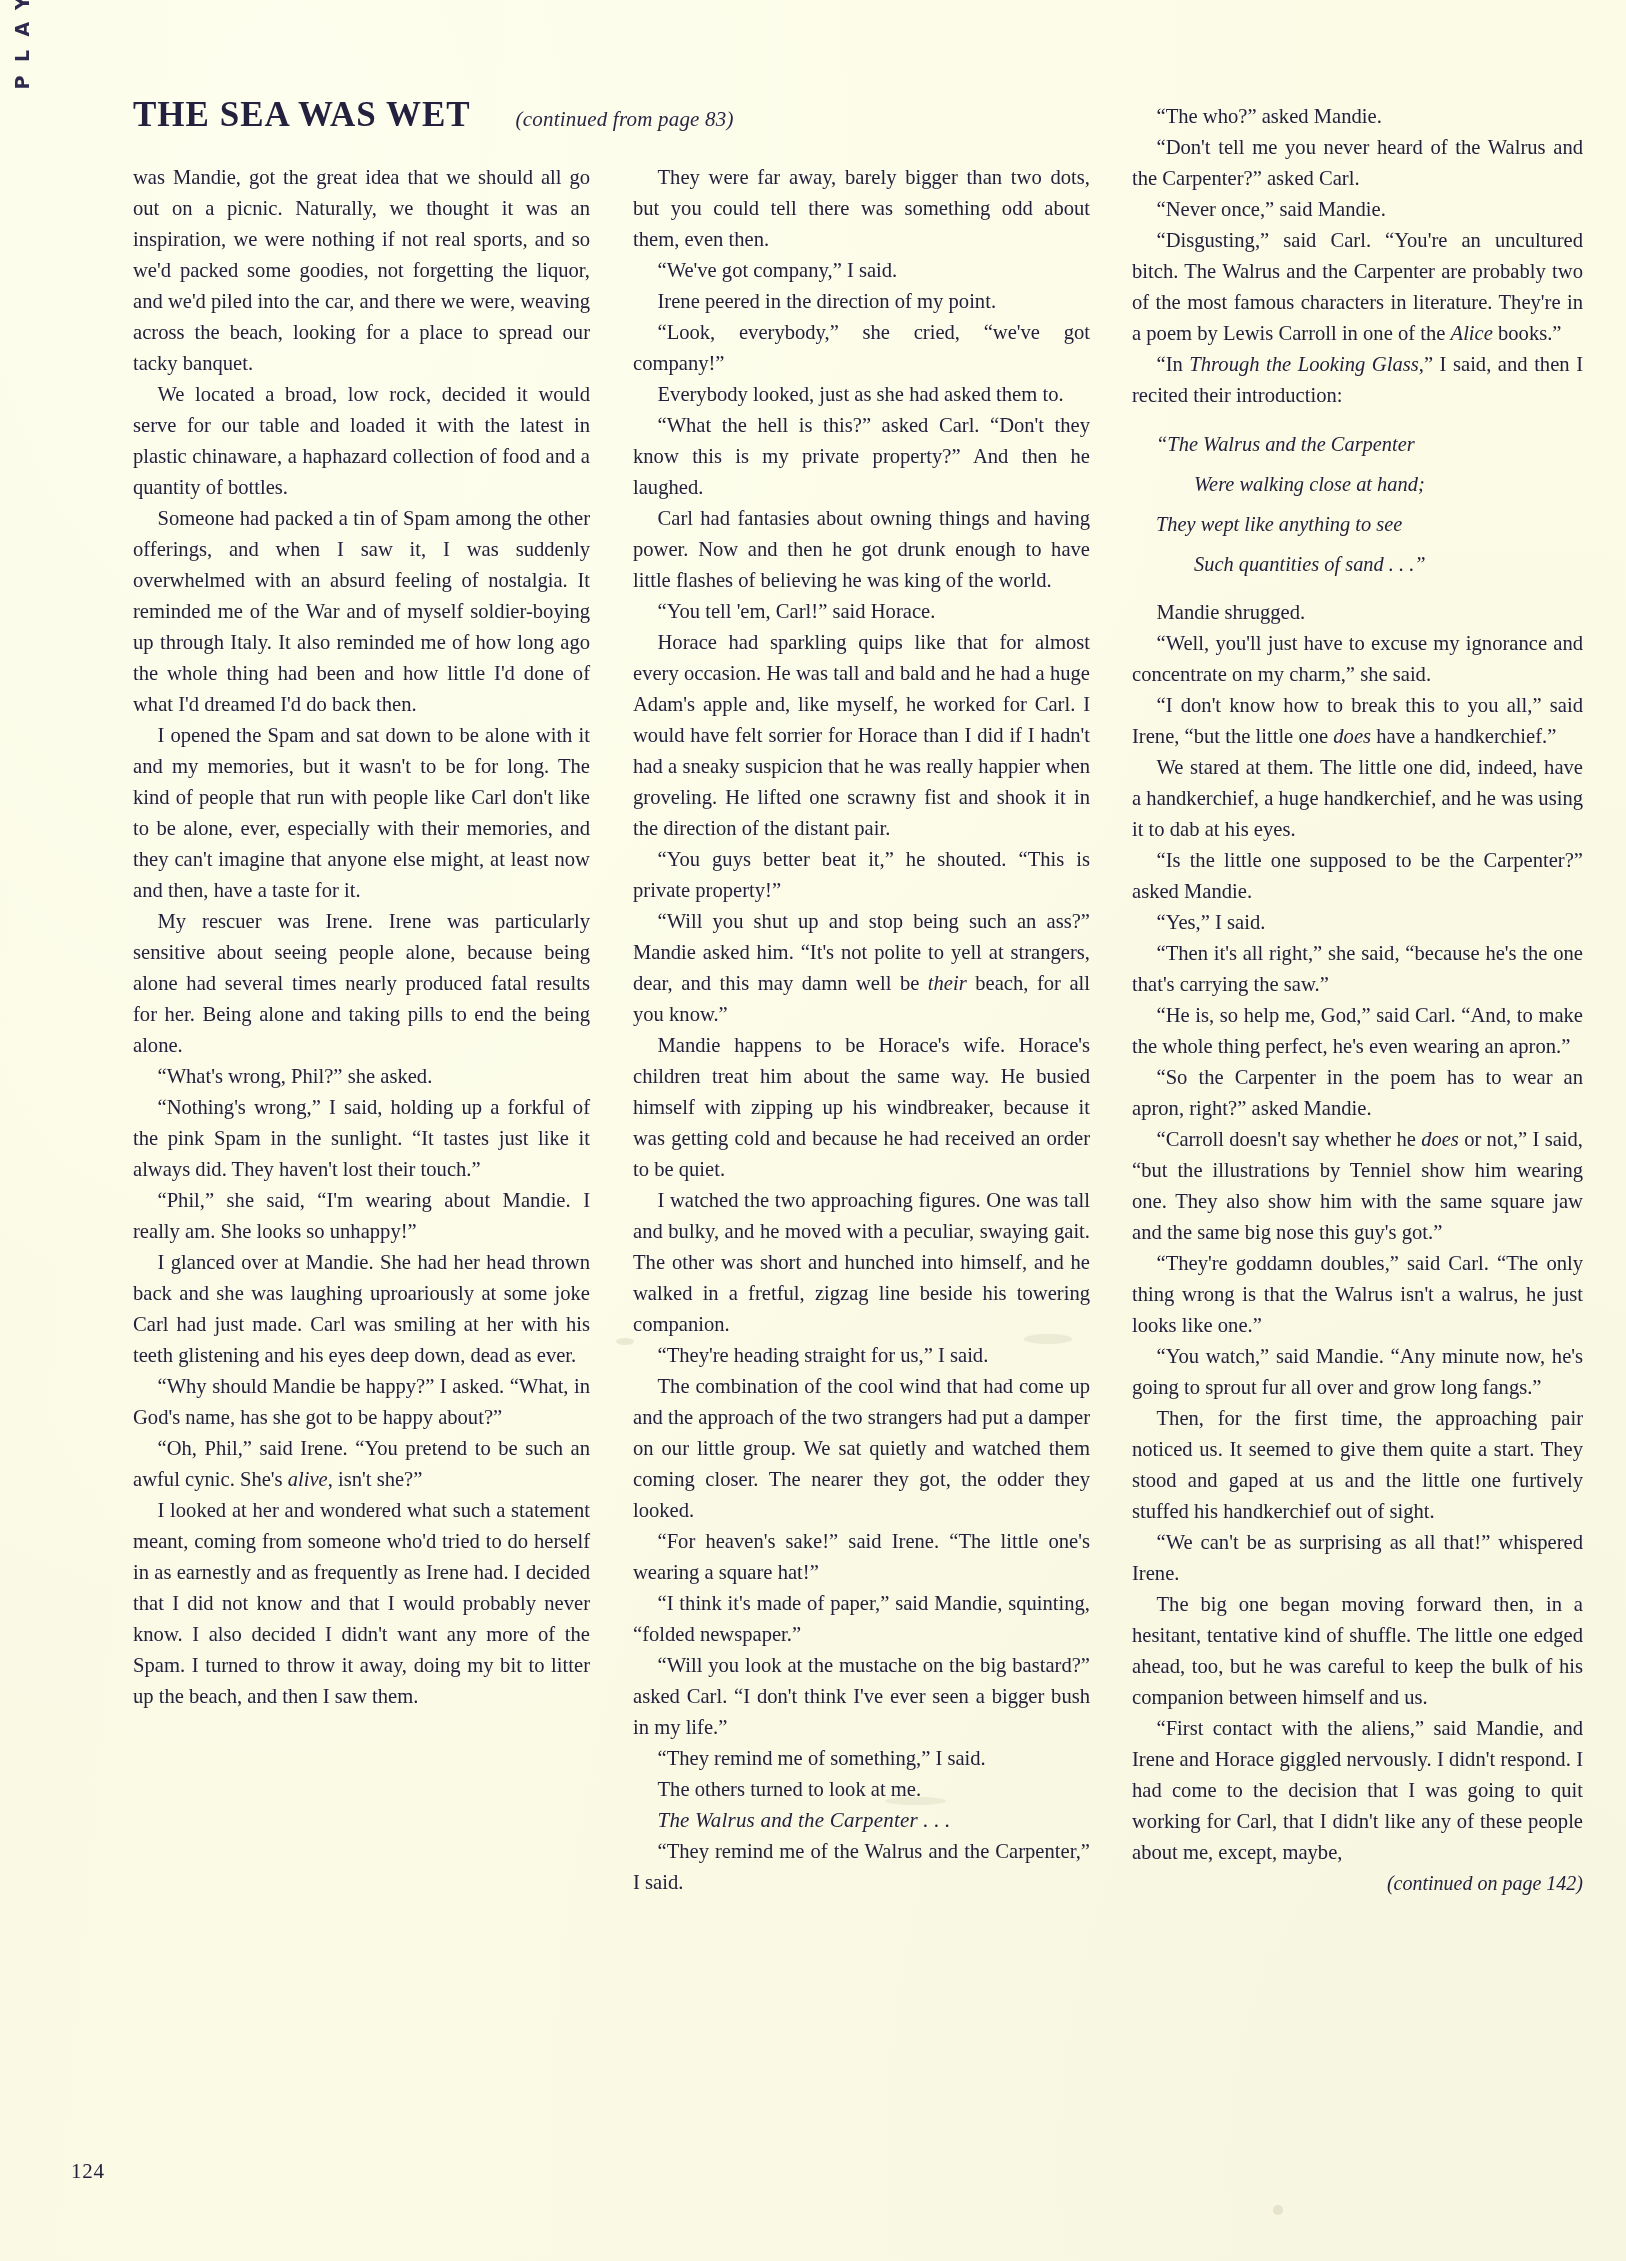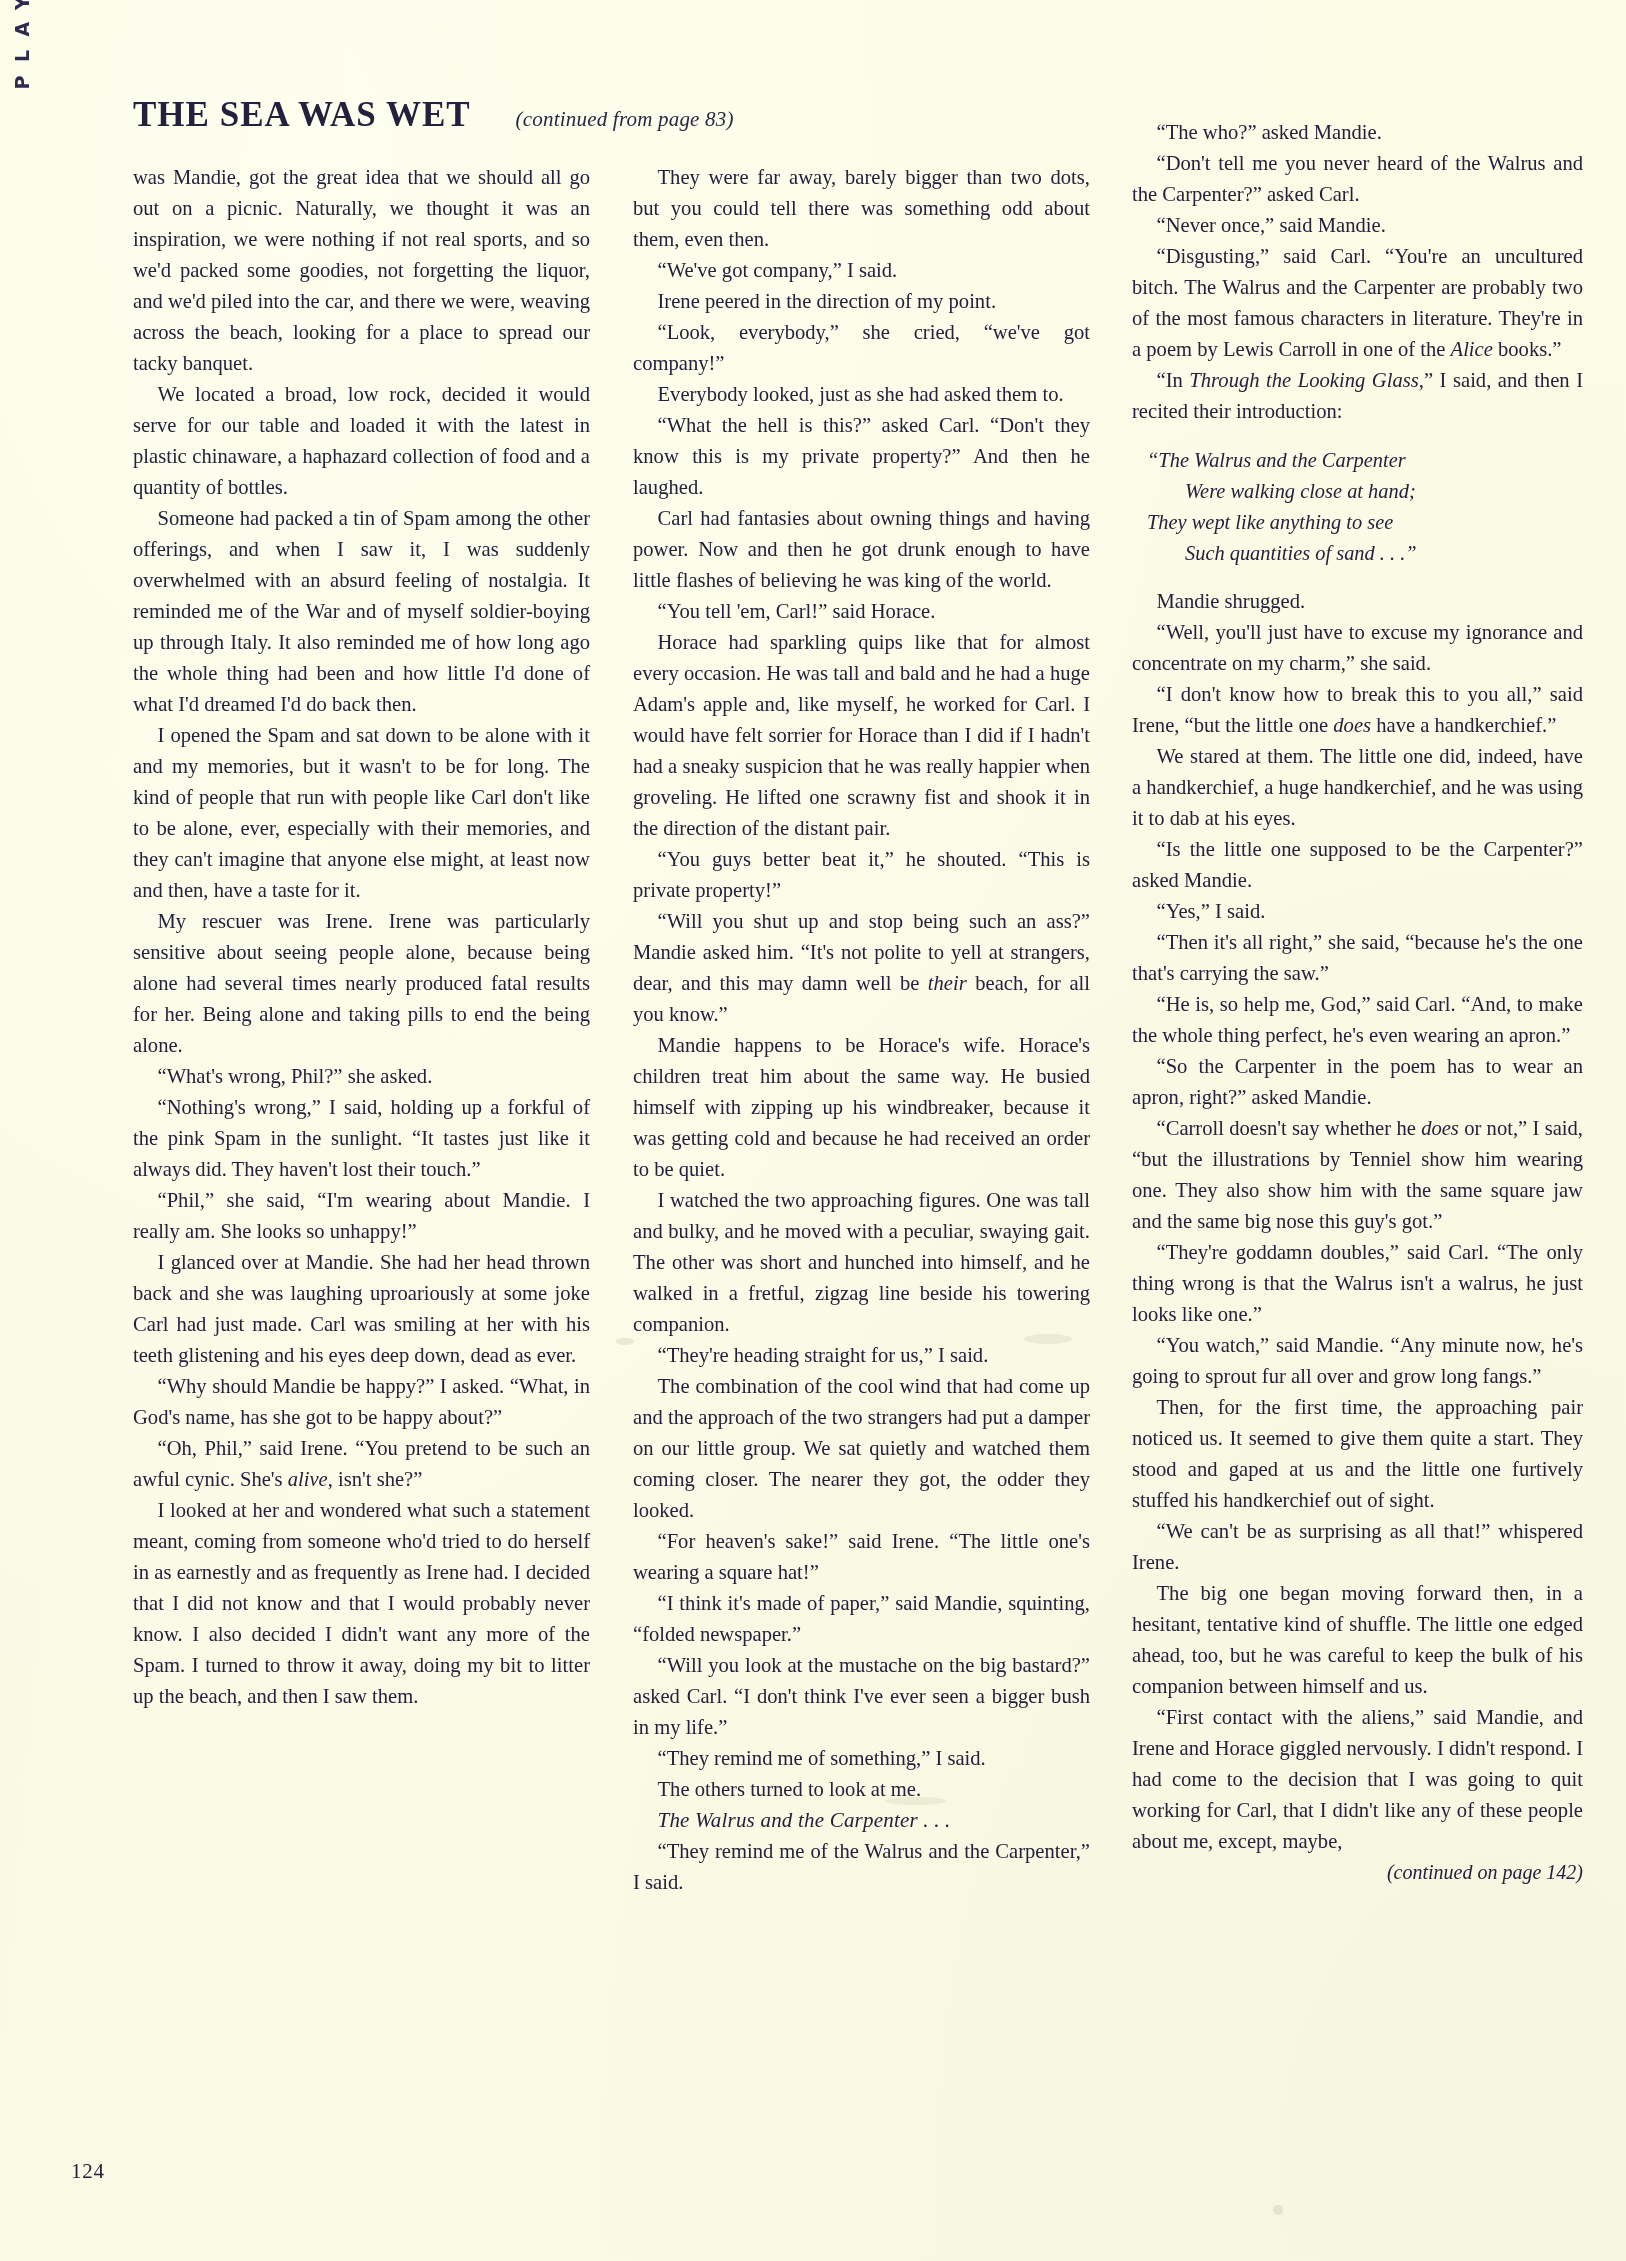--- a/index.html
+++ b/index.html
@@ -84,39 +84,39 @@
     width: 457px;
     font-size: 20.6px;
     line-height: 31px;
     text-align: justify;
     text-justify: inter-word;
     color: #23213c;
     hyphens: none;
   }
   #col-1 { left: 133px;  width: 457px; }
   #col-2 { left: 633px;  width: 457px; top: 162px; }
-  #col-3 { left: 1132px; width: 451px; top: 117px; }
+  #col-3 { left: 1132px; width: 451px; top: 101px; }
 
   .col p {
     margin: 0;
     text-indent: 24.5px;
   }
   .col p.noindent { text-indent: 0; }
 
   .col i, .col em { font-style: italic; }
 
   
   .poem {
     margin: 17.7px 0 17.7px 0;
     font-style: italic;
     text-align: left;
     line-height: 31px;
     font-size: 20.4px;
   }
-  .poem .line      { text-indent: 0; padding-left: 15px; margin: 0; }
+  .poem .line      { text-indent: 0; padding-left: 15px; margin: 9px; }
   .poem .line.in   { padding-left: 53px; }
 
   
   .subhead {
     font-style: italic;
     text-align: left;
     text-indent: 6.8px;
     margin: 16.3px 0 16.3px 0;
     font-size: 21px;
     letter-spacing: 0.2px;

